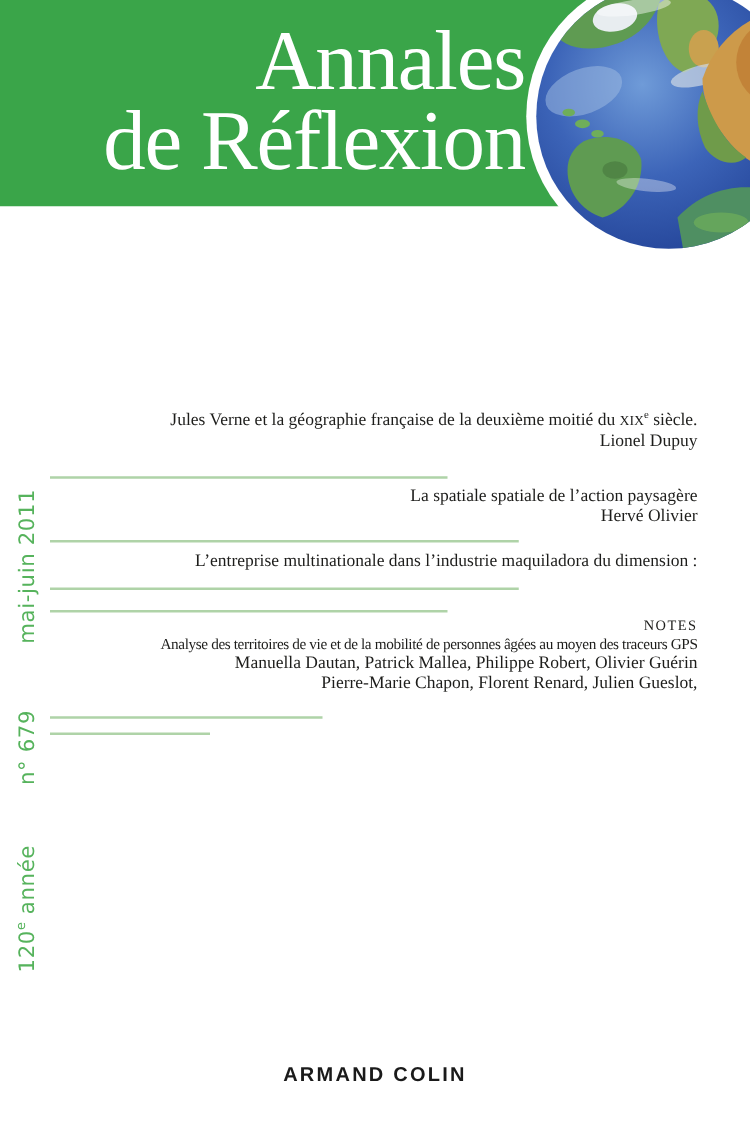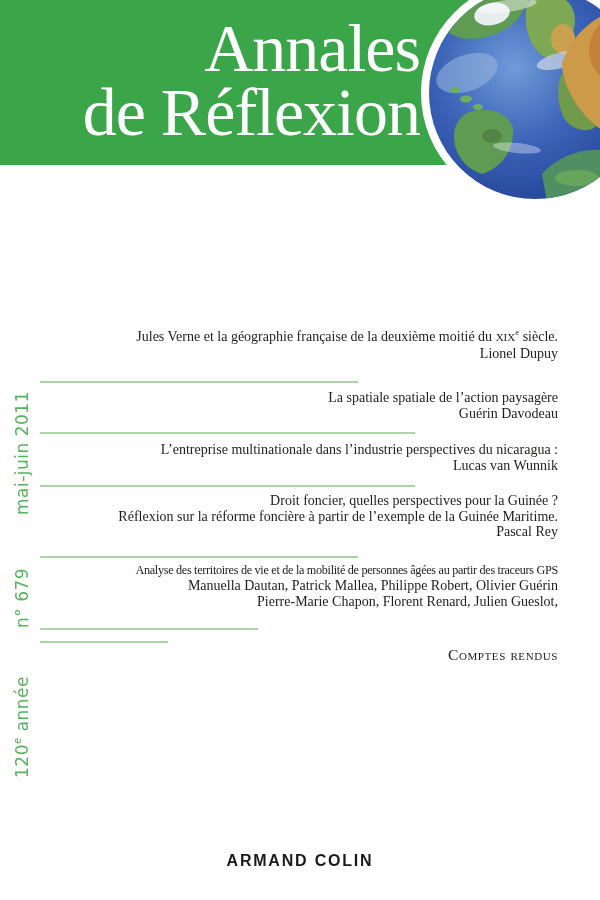--- a/index.html
+++ b/index.html
@@ -112,51 +112,45 @@
 
     <div>
       <div class="t"><span>Jules Verne et la géographie française de la deuxième moitié du </span><span class="sc-caps">XIX</span><sup>e</sup><span> siècle.</span></div>
       <div class="a">Lionel Dupuy</div>
     </div>
 
     <div class="sep sep1"></div>
 
     <div>
       <div class="t">La spatiale spatiale de l’action paysagère</div>
-      <div class="a">Guérin Davodeau</div>
+      <div class="a">Hervé Olivier</div>
     </div>
 
     <div class="sep sep2"></div>
 
     <div>
-      <div class="t">L’entreprise multinationale dans l’industrie perspectives du nicaragua :</div>
-      <div class="a">Lucas van Wunnik</div>
+      <div class="t">L’entreprise multinationale dans l’industrie maquiladora du dimension :</div>
     </div>
 
     <div class="sep sep3"></div>
 
-    <div>
-      <div class="t">Droit foncier, quelles perspectives pour la Guinée ?</div>
-      <div class="t">Réflexion sur la réforme foncière à partir de l’exemple de la Guinée Maritime.</div>
-      <div class="a">Pascal Rey</div>
-    </div>
 
     <div class="sep sep4"></div>
 
+    <div class="label-notes">NOTES</div>
 
     <div>
-      <div class="t-long">Analyse des territoires de vie et de la mobilité de personnes âgées au partir des traceurs GPS</div>
+      <div class="t-long">Analyse des territoires de vie et de la mobilité de personnes âgées au moyen des traceurs GPS</div>
       <div class="a">Manuella Dautan, Patrick Mallea, Philippe Robert, Olivier Guérin</div>
       <div class="a">Pierre-Marie Chapon, Florent Renard, Julien Gueslot,</div>
     </div>
 
     <div class="sep sep5"></div>
 
 
     <div class="sep sep6"></div>
 
-    <div class="label-cr">Comptes rendus</div>
 
   </div>
 
   <div class="publisher">ARMAND COLIN</div>
 
 </div>
 
 </body></html>

